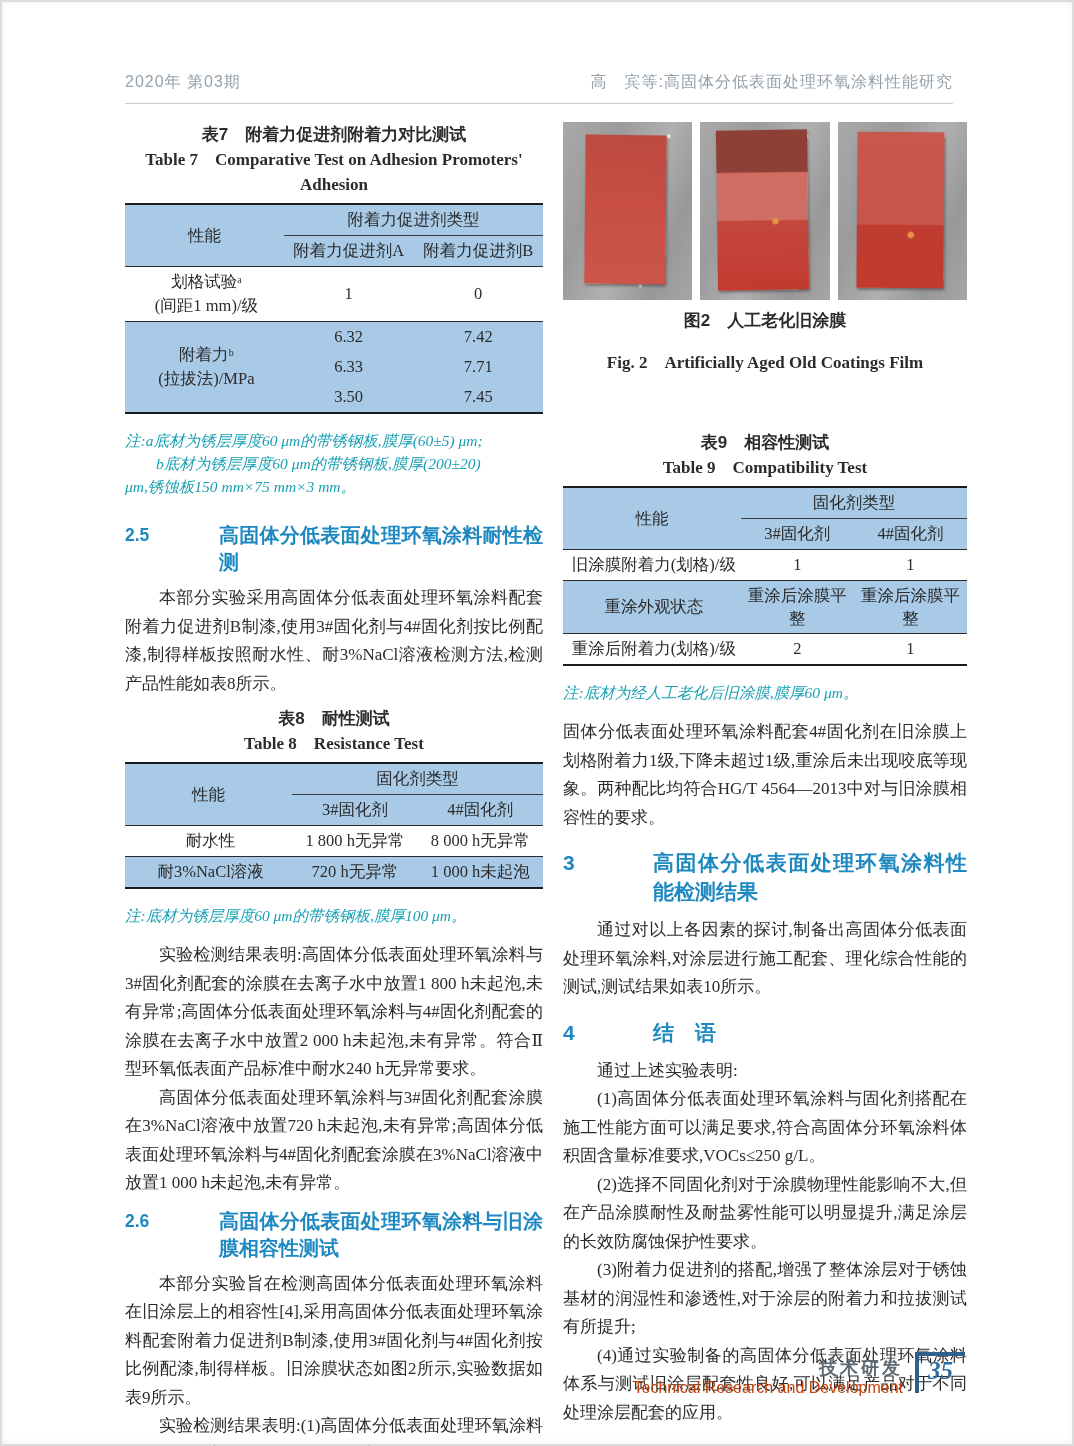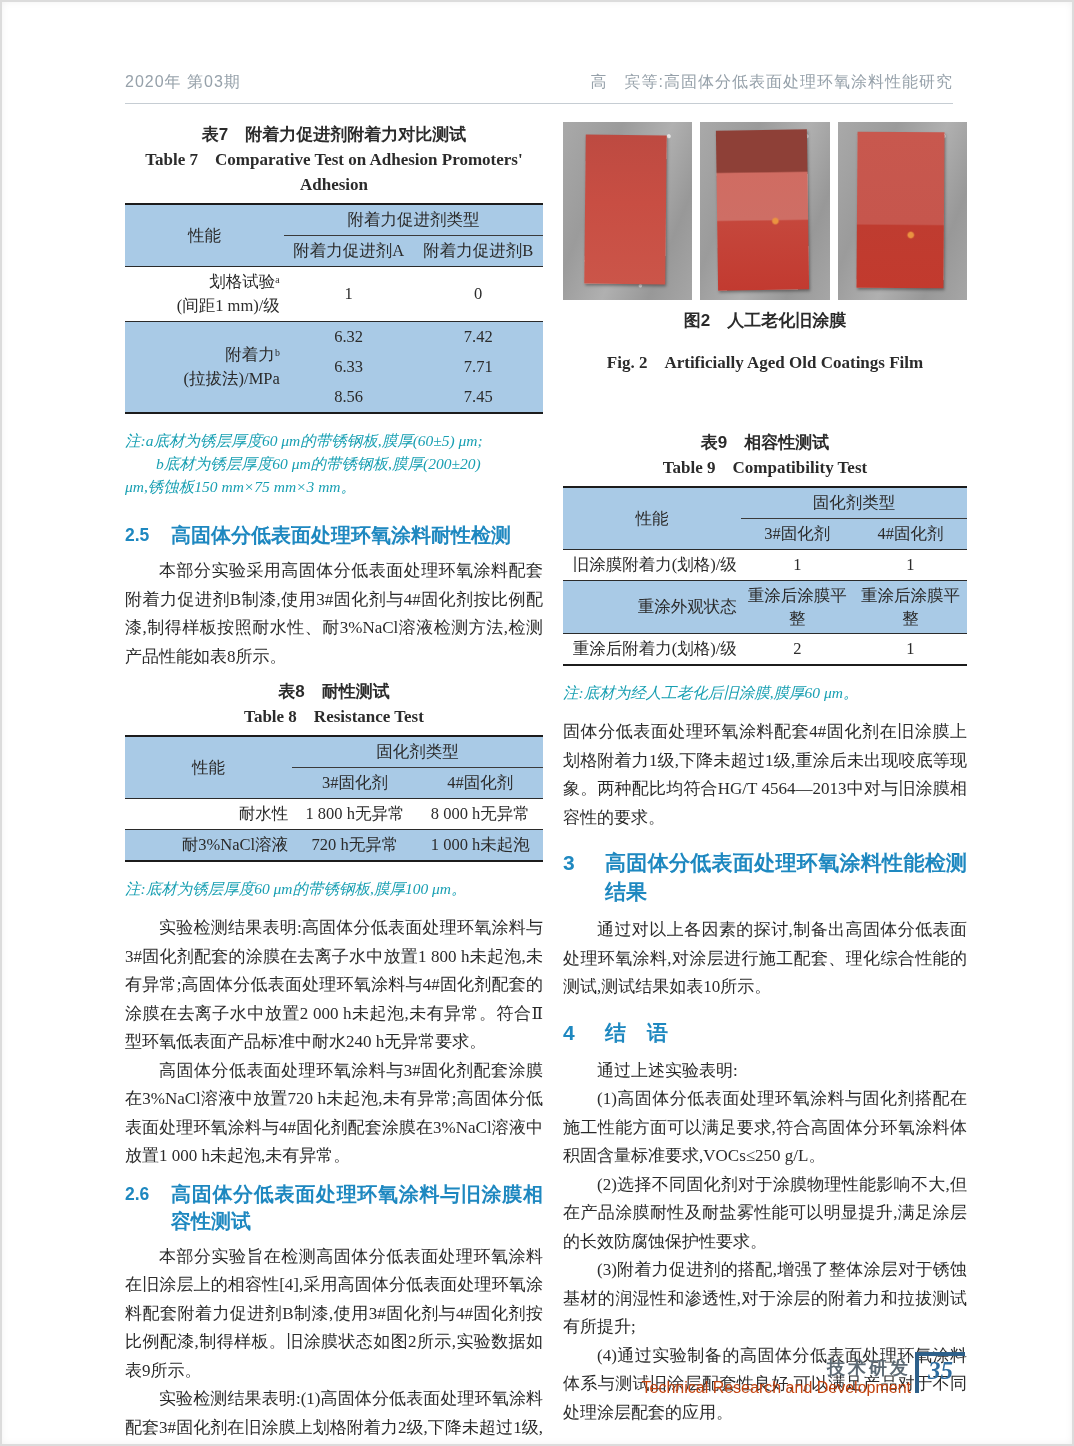--- a/index.html
+++ b/index.html
@@ -17,34 +17,34 @@
   }
   .header-rule{position:absolute;top:103px;left:125px;width:828px;height:1px;background:#c6cdd3;}
   
   .main{position:absolute;top:122px;left:125px;width:842px;display:flex;gap:20px;}
   .col-left{width:418px;}
   .col-right{width:404px;}
   
   .para{font-size:17px;line-height:28.5px;text-align:justify;text-indent:2em;margin:0;}
   .para-cont{text-indent:0;}
   .sec-head{display:flex;margin:10px 0 8px 0;
-    font-family:"Liberation Sans","DejaVu Sans",sans-serif;font-weight:bold;color:#1e88c0;}
+    font-family:"Liberation Sans","DejaVu Sans",sans-serif;font-weight:bold;color:#1e88c0;gap:48px;}
   .sec-head .sec-num{flex:none;width:46px;font-size:17.5px;line-height:27px;}
   .sec-head .sec-title{flex:1;font-size:20px;line-height:27px;text-align:justify;}
   .sec-head-big{margin:16px 0 10px 0;}
   .sec-head-big .sec-num{width:42px;font-size:21px;line-height:29px;}
   .sec-head-big .sec-title{font-size:21px;line-height:29px;}
   
   .tbl-title{font-weight:bold;text-align:center;font-size:17px;line-height:25px;margin:0;}
   .tbl-title-cn{font-family:"Liberation Sans","DejaVu Sans",sans-serif;}
   .tbl{width:100%;border-collapse:collapse;font-size:16.5px;margin-top:6px;
        border-top:2px solid #1c1c1c;border-bottom:2px solid #1c1c1c;}
   .tbl td{padding:3px 4px;text-align:center;vertical-align:middle;line-height:24px;}
   .tbl .blue{background:#a9cae6;}
-  .tbl .lbl{text-align:right;padding-left:8px;margin-left:43px;}
+  .tbl .lbl{text-align:center;padding-left:8px;margin-left:43px;}
   .tbl tr.sep td{border-top:1px solid #2a2a2a;}
   .tbl td.span-head{border-bottom:1px solid #3a3a3a;}
   .note{color:#179fb2;font-style:italic;font-size:15.5px;line-height:23px;margin-top:15px;}
   .note .ind{padding-left:2em;}
   
   .figure-row{display:flex;gap:8px;}
   .photo{position:relative;flex:1;height:178px;overflow:hidden;
     background:
       radial-gradient(circle at 82% 8%, #e6e6e6 0 1.5px, rgba(0,0,0,0) 2.5px),
       radial-gradient(circle at 18% 78%, #dedede 0 1.2px, rgba(0,0,0,0) 2.2px),
@@ -57,21 +57,21 @@
     background:
       radial-gradient(circle at 64% 57%, #ea9340 0 2.5px, rgba(0,0,0,0) 4px),
       linear-gradient(180deg,#8e4037 0%,#8e4037 26%,#d06c62 27%,#ce6e65 56%,#c5473c 57%,#c23a30 100%);}
   .panel-3{left:19px;right:23px;top:10px;bottom:12px;transform:rotate(.4deg);
     background:
       radial-gradient(circle at 62% 66%, #ea9340 0 2.5px, rgba(0,0,0,0) 4px),
       linear-gradient(180deg,#c8584e 0%,#c6564d 59%,#bf3c30 60%,#c23a2e 100%);}
   .fig-caption{font-weight:bold;text-align:center;font-size:17px;line-height:25px;margin-top:8px;}
   .fig-caption-cn{font-family:"Liberation Sans","DejaVu Sans",sans-serif;}
   
-  .page-footer{position:absolute;top:1352px;right:109px;display:flex;gap:4px;align-items:flex-start;}
+  .page-footer{position:absolute;top:1352px;right:109px;display:flex;gap:12px;align-items:flex-start;}
   .footer-text{text-align:right;margin-top:6px;}
   .footer-cn{font-family:"Liberation Sans","DejaVu Sans",sans-serif;font-weight:bold;
     font-size:18px;color:#5d6a74;letter-spacing:3px;line-height:20px;}
   .footer-en{font-family:"Liberation Sans","DejaVu Sans",sans-serif;
     font-size:16px;color:#c2410c;line-height:16px;margin-top:2px;}
   .page-badge{border-top:4px solid #2e608a;border-left:4px solid #2e608a;
     padding:1px 12px 8px 9px;font-family:"Liberation Serif","DejaVu Serif",serif;
     font-style:italic;font-weight:bold;font-size:25px;color:#2e6da0;}
   .spacer-fig-tbl{height:38px;}
   .gap-s{height:8px;} .gap-m{height:14px;}
@@ -124,21 +124,21 @@
             <span>(拉拔法)/MPa</span>
           </td>
           <td class="blue">6.32</td>
           <td class="blue">7.42</td>
         </tr>
         <tr>
           <td class="blue">6.33</td>
           <td class="blue">7.71</td>
         </tr>
         <tr>
-          <td class="blue">8.56</td>
+          <td class="blue">3.50</td>
           <td class="blue">7.45</td>
         </tr>
       </tbody>
         </table>
 
       <div class="note">
         <div>注:a底材为锈层厚度60 μm的带锈钢板,膜厚(60±5) μm;</div>
         <div class="ind">b底材为锈层厚度60 μm的带锈钢板,膜厚(200±20)</div>
         <div>μm,锈蚀板150 mm×75 mm×3 mm。</div>
       </div>

